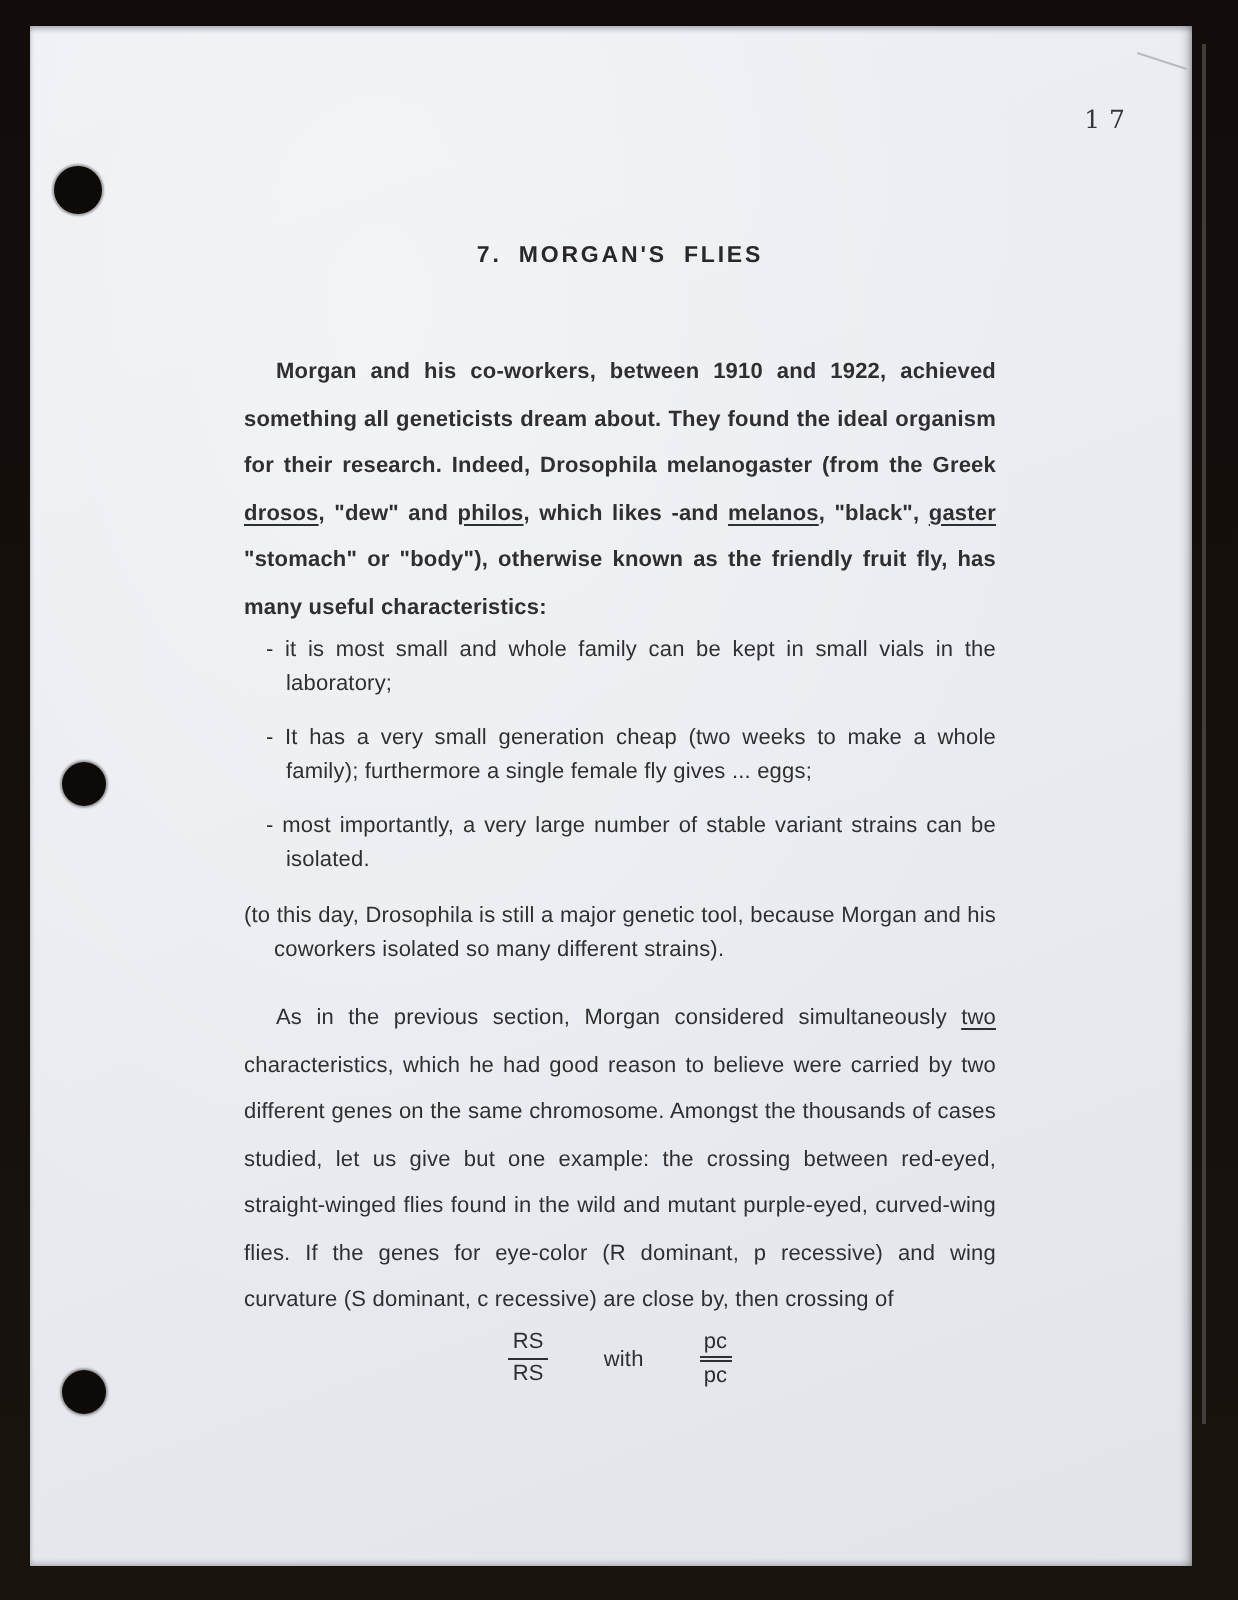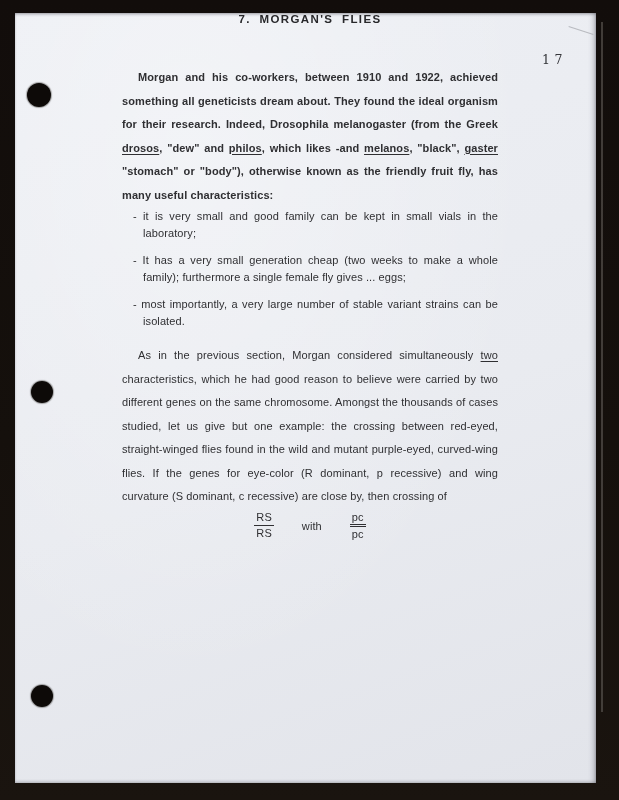--- a/index.html
+++ b/index.html
@@ -40,21 +40,21 @@
   .pagenum{
     position:absolute;top:39px;right:29px;
     font-family:"DejaVu Serif", serif;font-size:12.5px;color:#35363a;
     letter-spacing:4.5px;
   }
   .content{
     margin-left:107px;width:376px;color:var(--ink);
     font-size:11px;letter-spacing:0.1px;
   }
   .title{
-    text-align:center;font-weight:bold;
+    padding-top:109px;text-align:center;font-weight:bold;
     font-size:11.5px;letter-spacing:1.4px;word-spacing:4px;color:#28282b;
   }
   .para{
     text-align:justify;line-height:23.5px;
   }
   .para-intro{margin-top:41px;text-indent:16px;font-weight:bold;}
   .para-crossing{margin-top:14px;text-indent:16px;}
   .char-list{margin-top:1px;}
   .list-item{
     margin-left:11px;padding-left:10px;text-indent:-10px;
@@ -81,25 +81,26 @@
 <div class="paper">
   <div class="corner-line"></div>
   <div class="pagenum">17</div>
 
   <div class="content">
     <div class="title">7. MORGAN'S FLIES</div>
 
     <div class="para para-intro"><span>Morgan and his co-workers, between 1910 and 1922, achieved something all geneticists dream about. They found the ideal organism for their research. Indeed, Drosophila melanogaster (from the Greek </span><span class="u">drosos</span><span>, "dew" and </span><span class="u">philos</span><span>, which likes -and </span><span class="u">melanos</span><span>, "black", </span><span class="u">gaster</span><span> "stomach" or "body"), otherwise known as the friendly fruit fly, has many useful characteristics:</span></div>
 
     <div class="char-list">
-        <div class="list-item">- it is very small and good family can be kept in small vials in the laboratory;</div>
+        <div class="list-item">- it is most small and whole family can be kept in small vials in the laboratory;</div>
         <div class="list-item">- It has a very small generation cheap (two weeks to make a whole family); furthermore a single female fly gives ... eggs;</div>
         <div class="list-item">- most importantly, a very large number of stable variant strains can be isolated.</div>
       </div>
 
+    <div class="aside">(to this day, Drosophila is still a major genetic tool, because Morgan and his coworkers isolated so many different strains).</div>
 
     <div class="para para-crossing"><span>As in the previous section, Morgan considered simultaneously </span><span class="u">two</span><span> characteristics, which he had good reason to believe were carried by two different genes on the same chromosome. Amongst the thousands of cases studied, let us give but one example: the crossing between red-eyed, straight-winged flies found in the wild and mutant purple-eyed, curved-wing flies. If the genes for eye-color (R dominant, p recessive) and wing curvature (S dominant, c recessive) are close by, then crossing of</span></div>
 
     <div class="formula">
       <span class="frac frac-single">
         <span class="num">RS</span>
         <span class="den">RS</span>
       </span>
       <span class="connector">with</span>
       <span class="frac frac-double">

